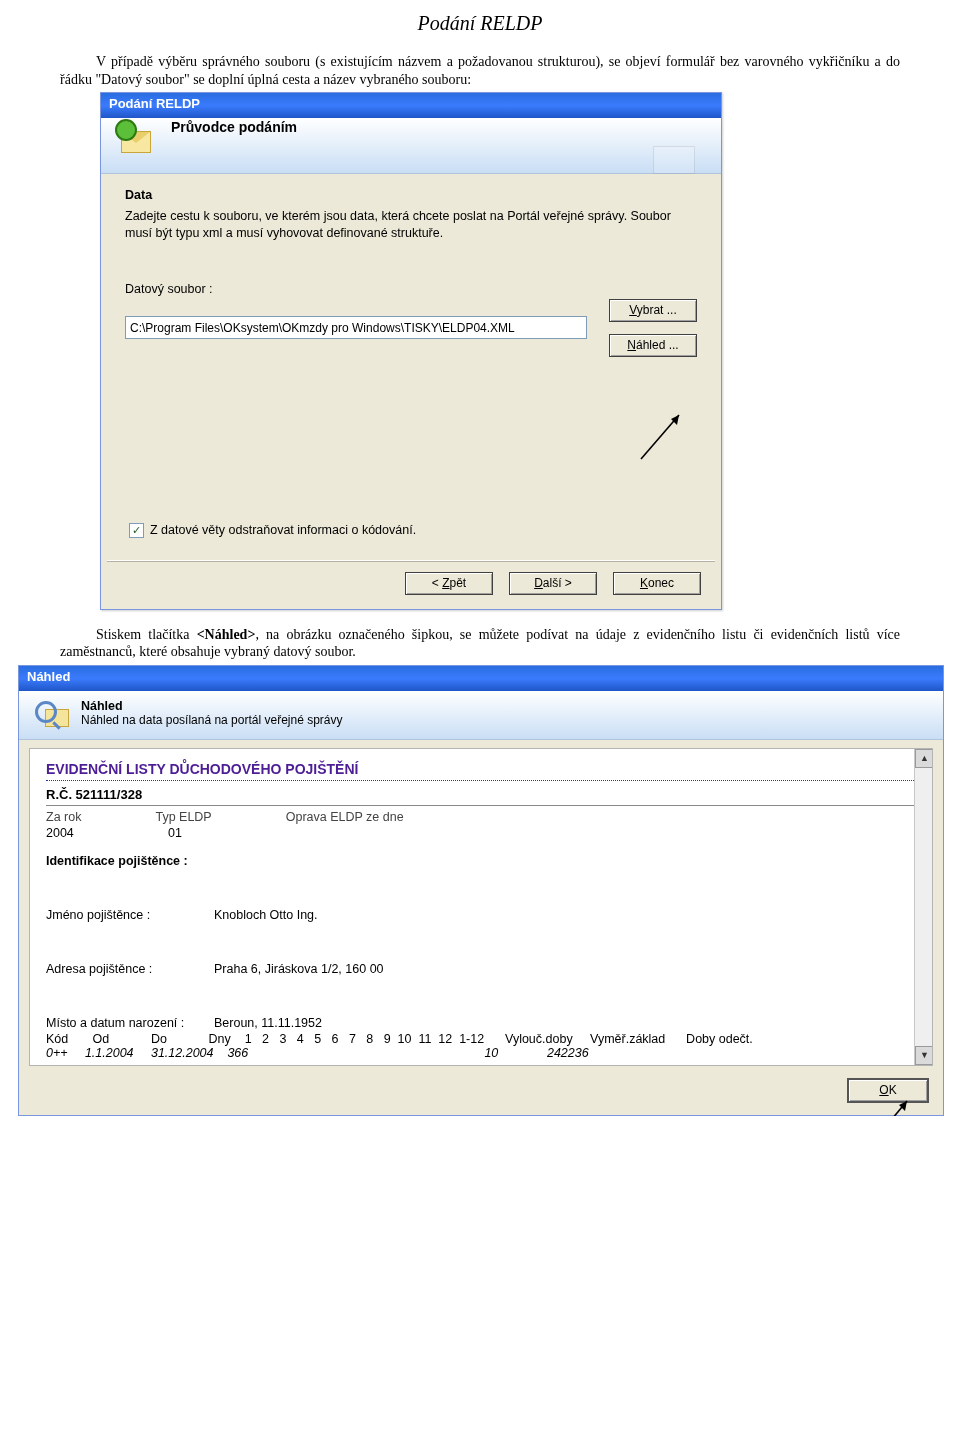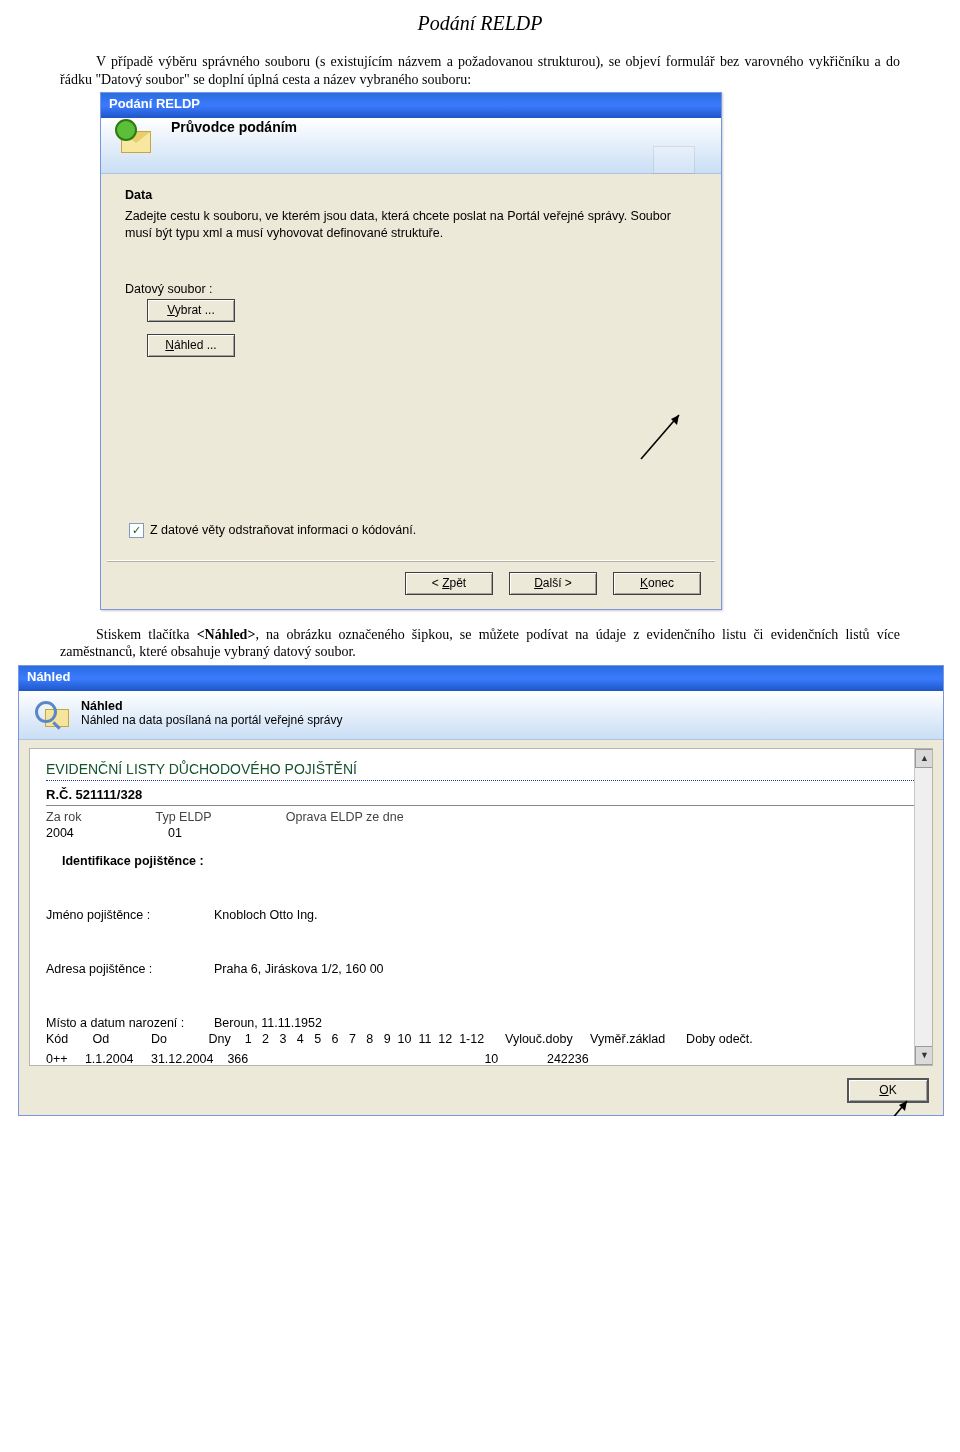--- a/index.html
+++ b/index.html
@@ -171,34 +171,34 @@
   }
   .scroll-btn {
     position:absolute; left:0; width:17px; height:17px;
     background:#dadada; border:1px solid #9a9a9a;
     display:flex;align-items:center;justify-content:center;
     font-size:9px;color:#333;
   }
   .scroll-btn.top{top:0;} .scroll-btn.bot{bottom:0;}
 
   .blue-head {
-    color:#14532d; font-weight:normal; font-size:14px;
+    color:#4c1d95; font-weight:bold; font-size:14px;
     border-bottom:1px dotted #1a3aa8; padding-bottom:3px; margin-bottom:6px;
   }
   .rc-line { font-weight:bold; border-bottom:1px solid #888; padding-bottom:3px; margin-bottom:4px; font-size:13px;}
   .grid-row { display:flex; gap:74px; font-size:12.5px; }
   .grid-row.header { color:#444; margin-bottom:2px; }
   .grid-row.vals { color:#000; margin-bottom:14px; }
-  .ident-title { font-weight:bold; margin:10px 16px 4px; }
+  .ident-title { font-weight:bold; margin:10px 0 4px; }
   .ident-grid { font-size:12.5px; }
   .ident-grid .irow { display:flex; margin-bottom:2px;margin-top:40px; }
   .ident-grid .ilabel { width:168px; }
   .prubeh-title { font-weight:bold; margin:14px 0 4px; }
   .prubeh-head, .prubeh-vals { font-size:12.5px; white-space:pre; font-family:Tahoma,Arial; }
-  .prubeh-vals { margin-top:6px; }
+  .prubeh-vals { margin-top:0;font-style:italic; }
 
   .d2-footer { display:flex; justify-content:flex-end; padding:6px 14px 12px; }
   .okbtn {
     background:#ece9d8;border:2px solid #555;
     min-width:82px;height:25px;font-size:12px;
     box-shadow:inset 1px 1px 0 #fff, inset -1px -1px 0 #a0a0a0;
     cursor:pointer;
   }
 </style>
 </head>
@@ -221,20 +221,21 @@
     </div>
     <div class="watermark"></div>
   </div>
 
   <div class="dlg-body">
     <div class="section-title">Data</div>
     <div class="section-text">Zadejte cestu k souboru, ve kterém jsou data, která chcete poslat na Portál veřejné správy. Soubor musí být typu xml a musí vyhovovat definované struktuře.</div>
 
     <div class="field-label">Datový soubor :</div>
     <div class="input-row">
+      <input class="text-input" value="C:\Program Files\OKsystem\OKmzdy pro Windows\TISKY\ELDP04.XML" style="">
       <div class="btn-stack">
         <button class="winbtn">
           <span style="text-decoration:underline;">V</span><span>ybrat ...</span>
         </button>
         <button class="winbtn">
           <span style="text-decoration:underline;">N</span><span>áhled ...</span>
         </button>
       </div>
     </div>
 

